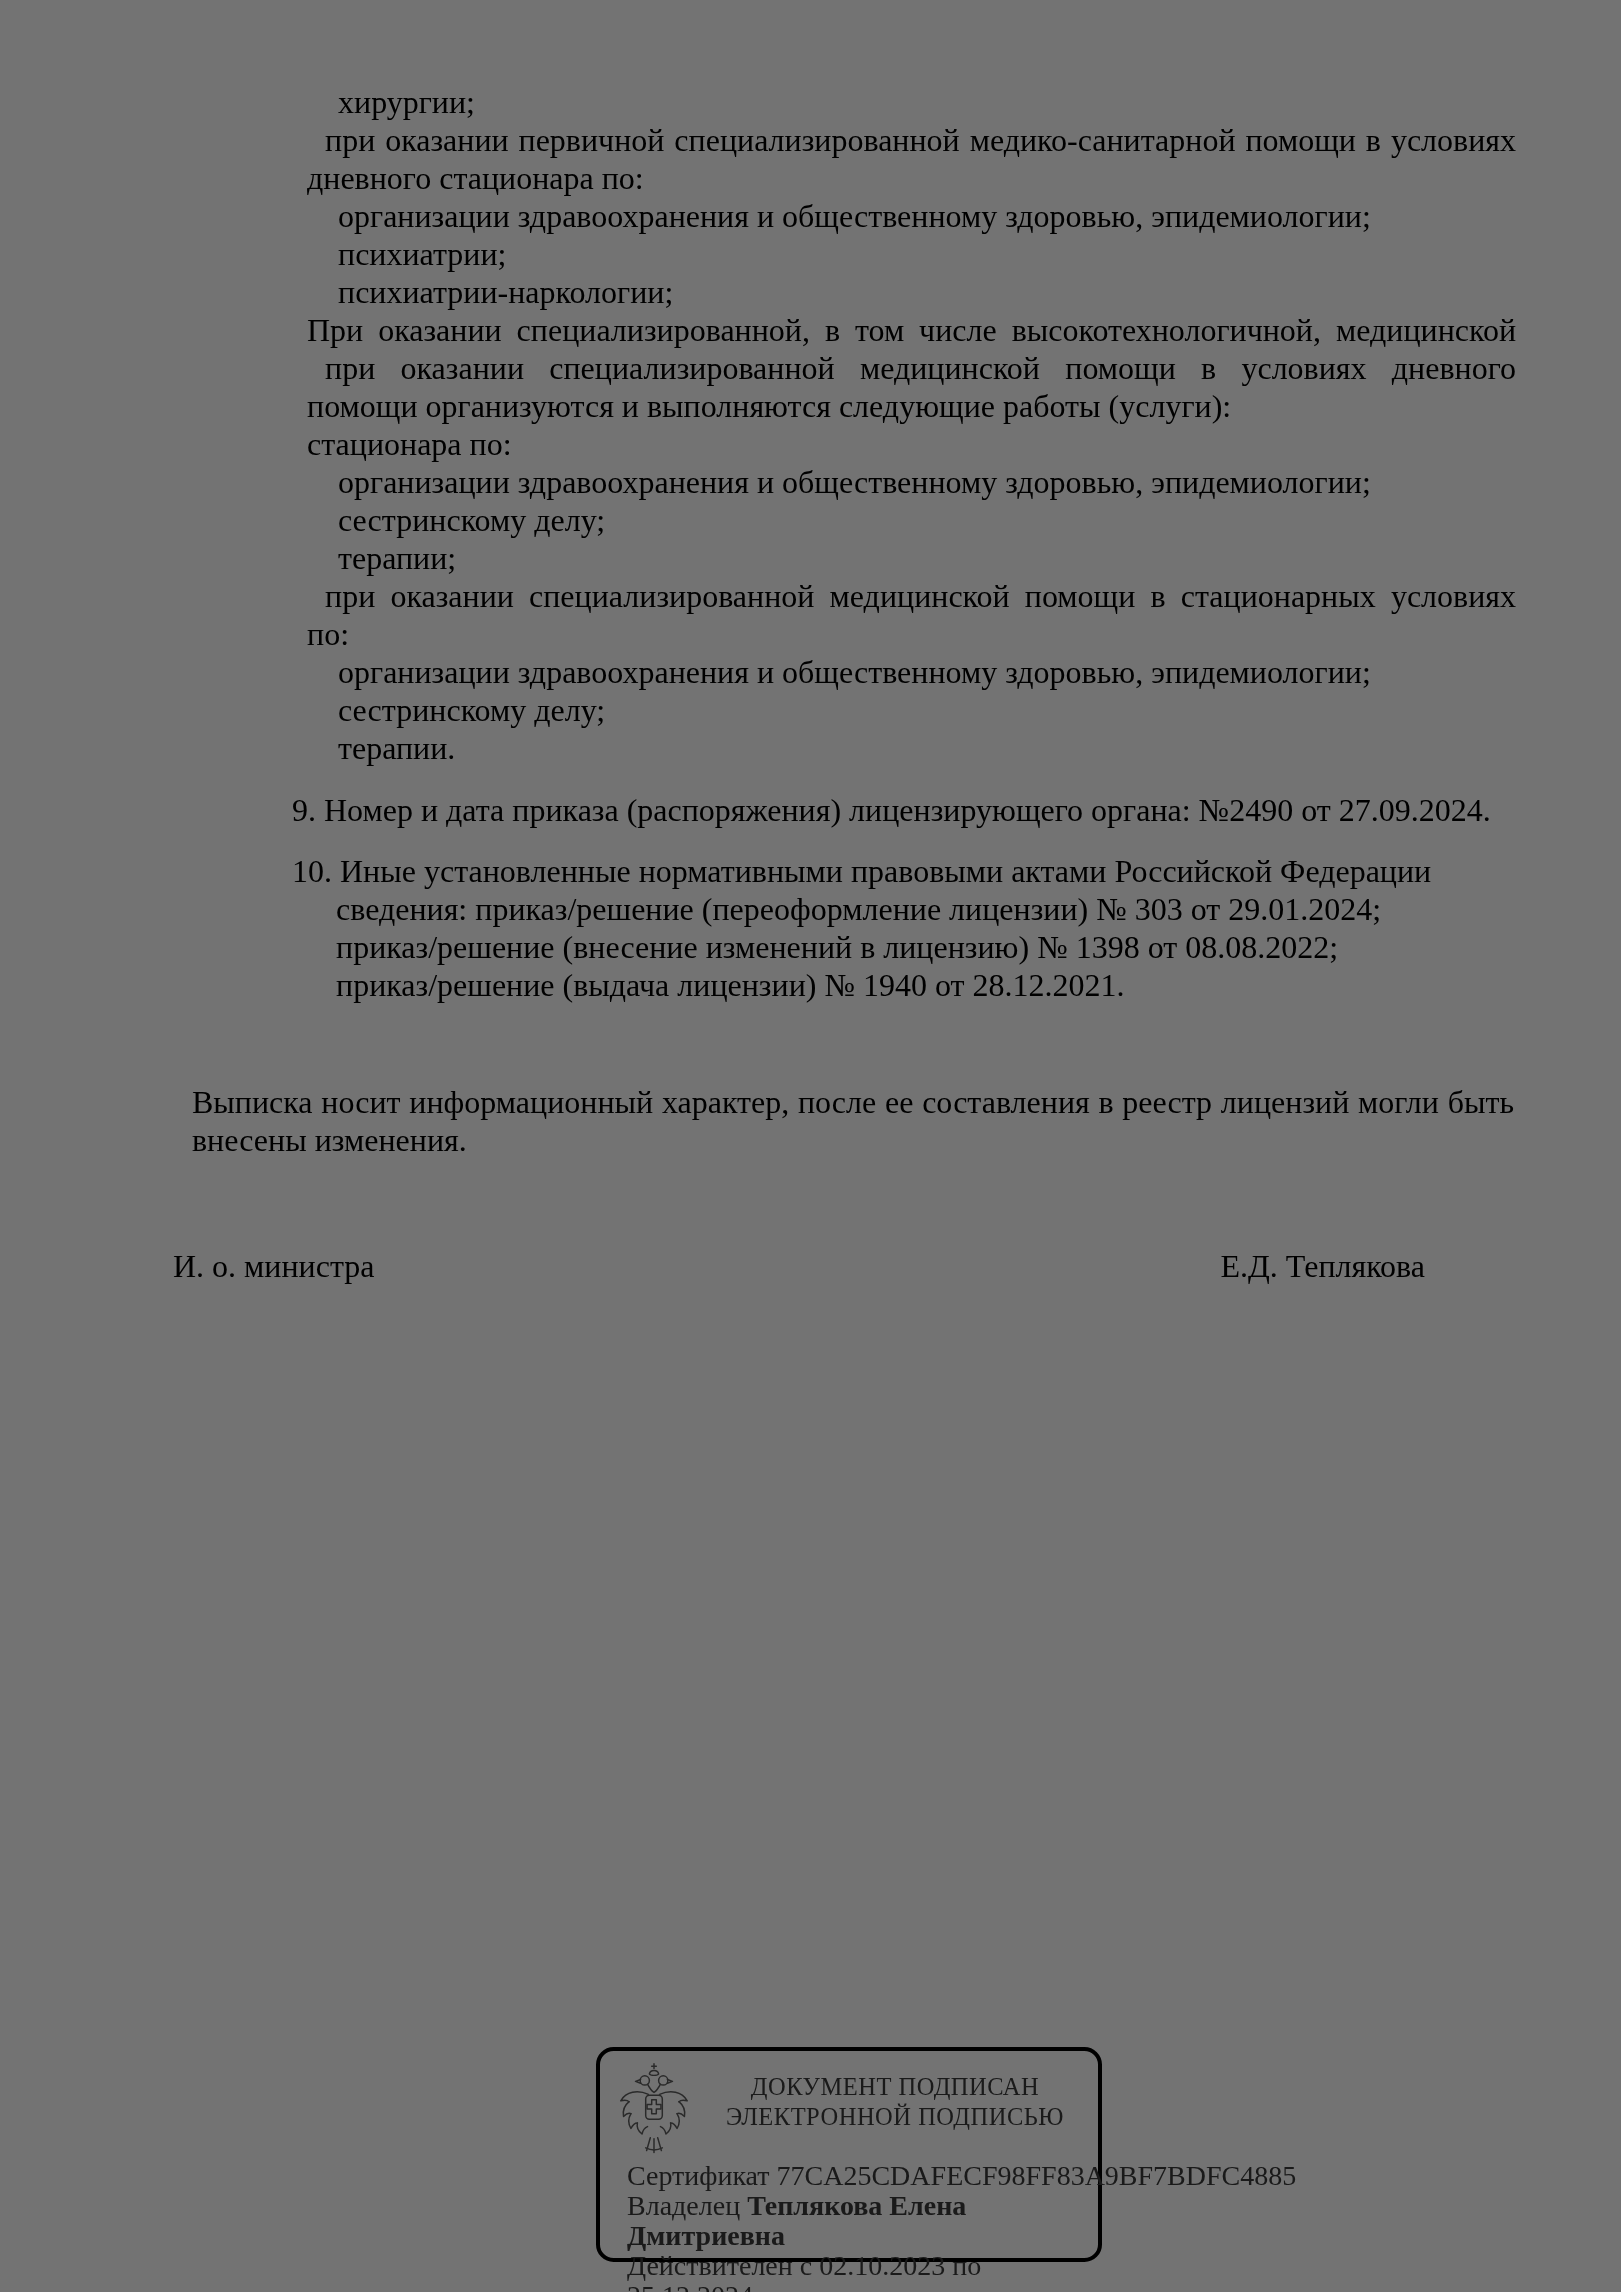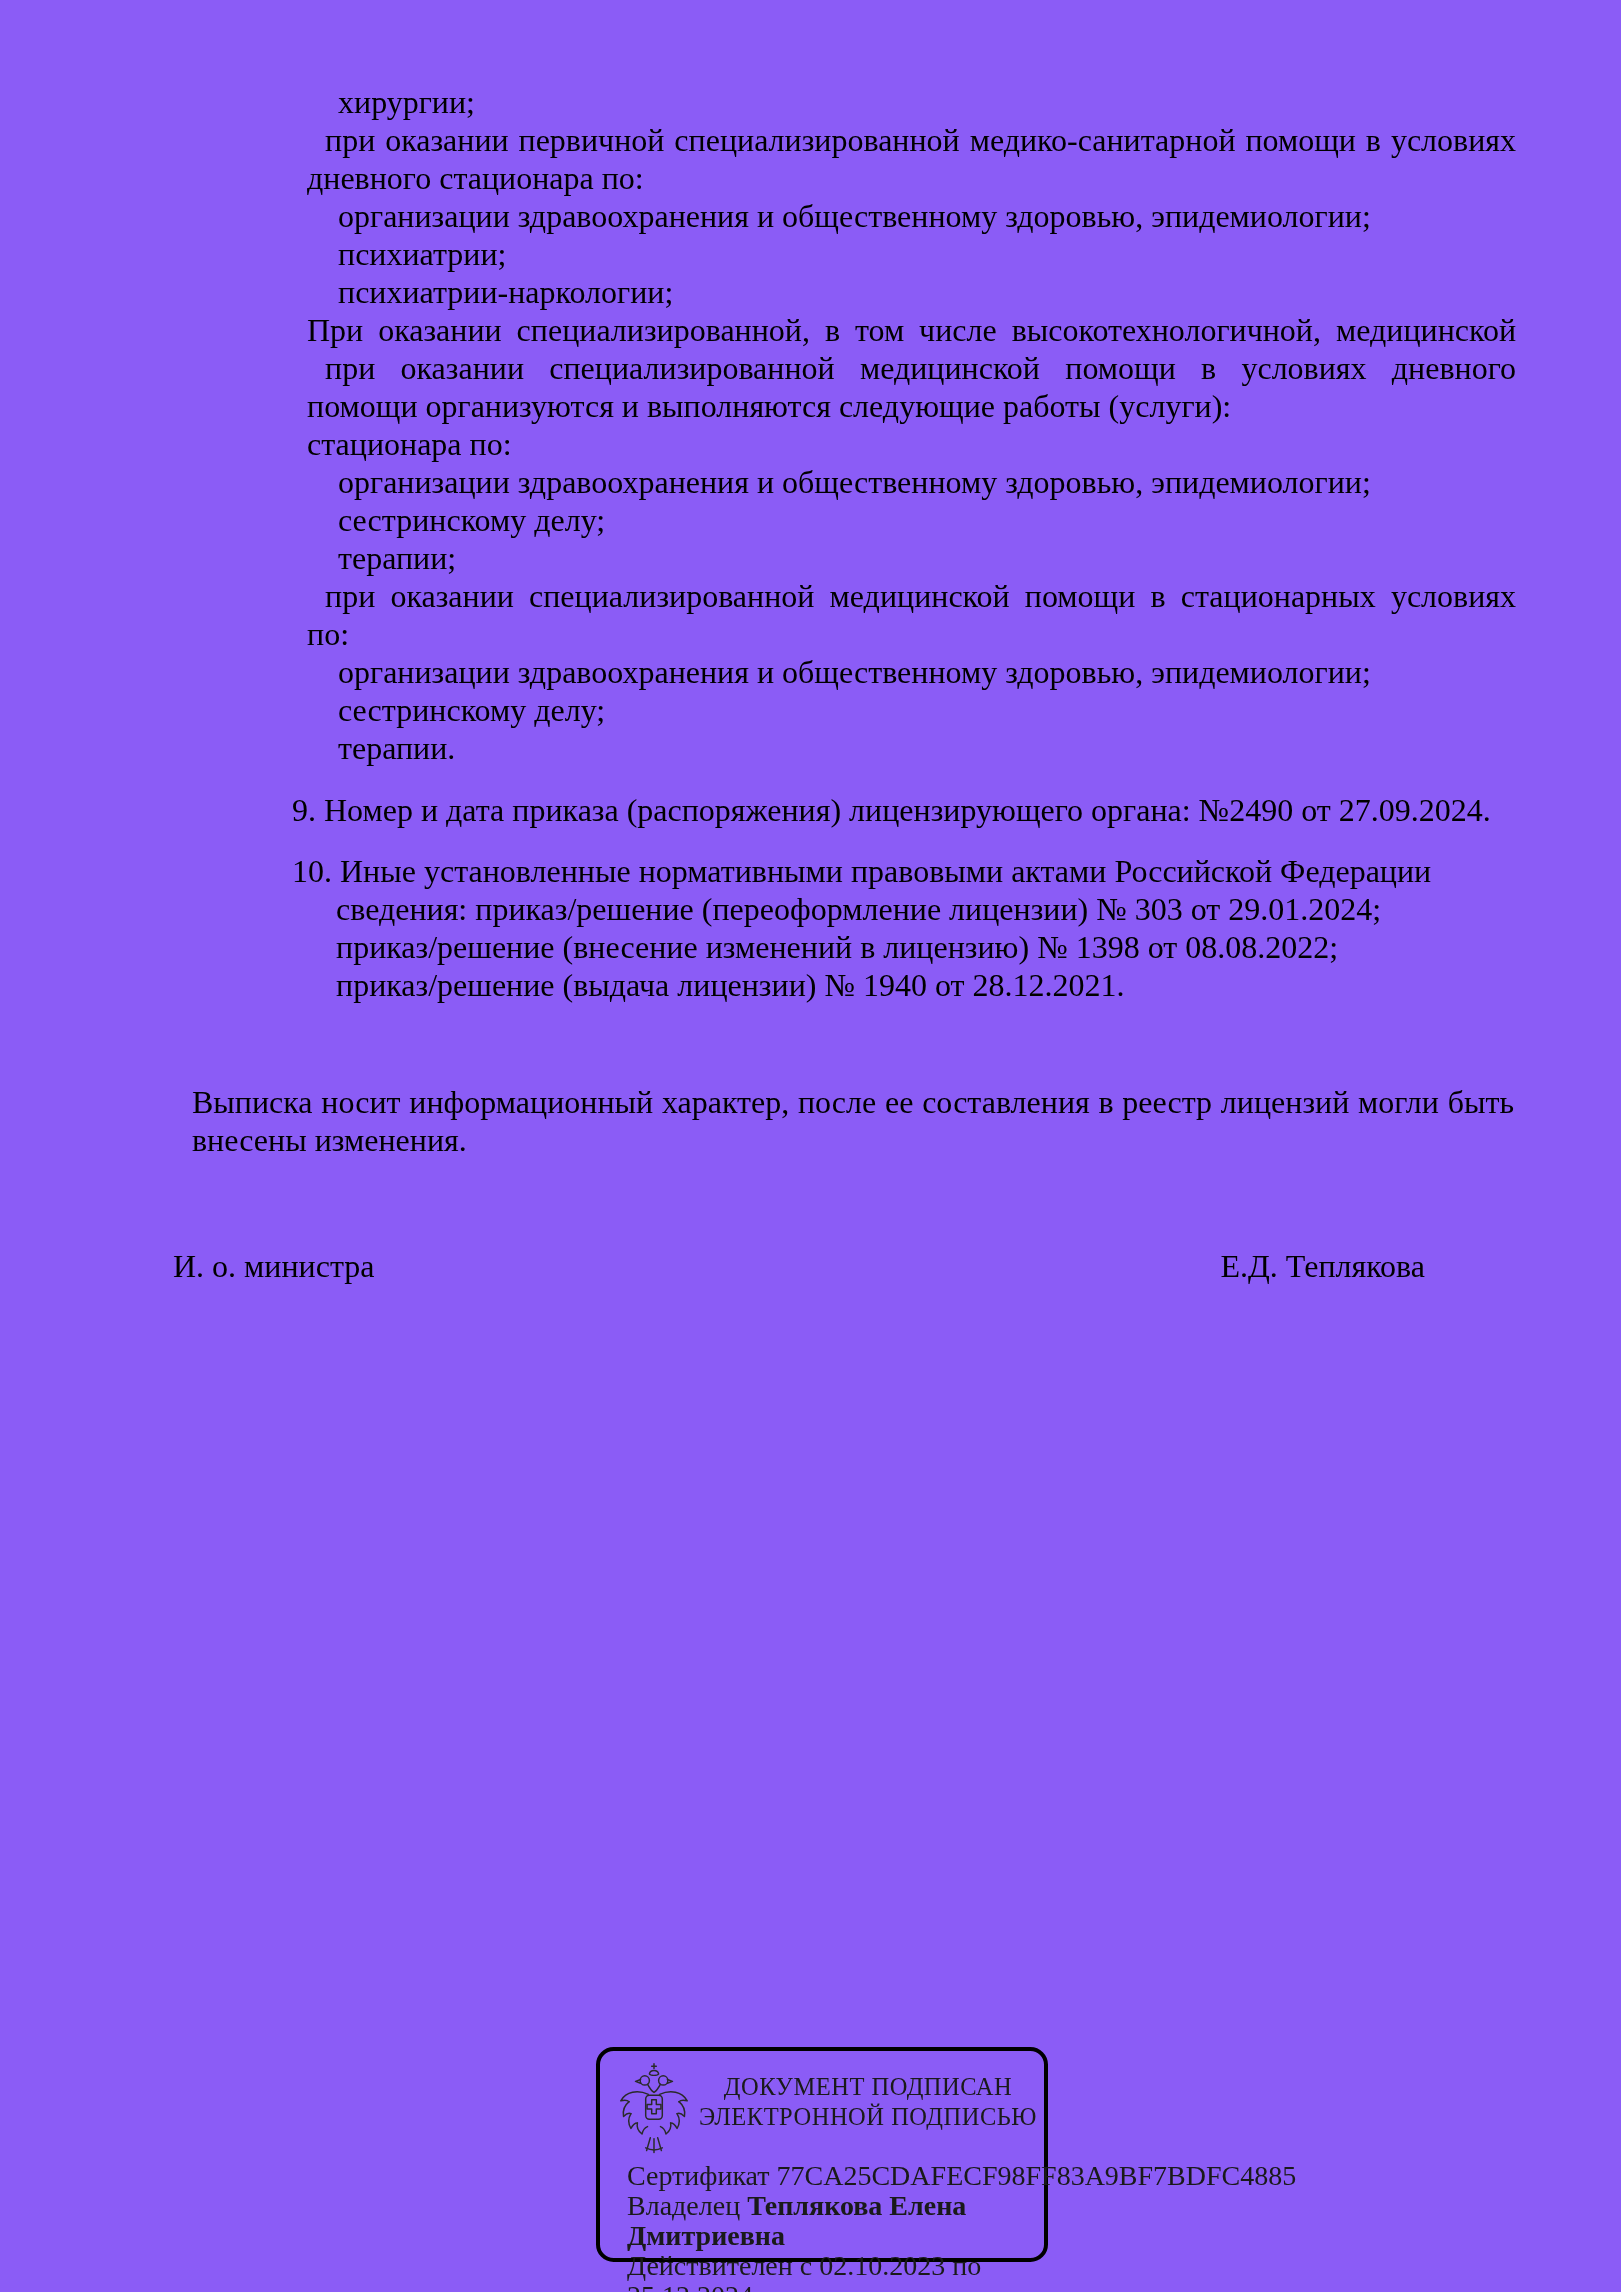--- a/index.html
+++ b/index.html
@@ -1,36 +1,36 @@
 <!DOCTYPE html>
 <html><head>
 <meta charset="utf-8">
 <style>
   html,body { margin:0; padding:0; background:#fff; }
   .page {
-    position:relative; width:1621px; height:2293px; background:#8b5cf6;
+    position:relative; width:1621px; height:2293px; background:#737373;
     font-family:"Liberation Serif", serif; font-size:32px; line-height:38px;
     color:#000; overflow:hidden;
   }
   .body-block { position:absolute; top:83px; left:0; width:1621px; }
   .ln { margin-right:105px; }
   .base { margin-left:307px; }
   .pind { margin-left:325px; }
   .sub  { margin-left:338px; }
   .item { margin-left:292px; }
   .cont { margin-left:336px; }
   .j { text-align:justify; text-align-last:justify; }
   .gap24 { margin-top:23.5px; }
   .note-block { position:absolute; top:1083px; left:192px; width:1322px; }
   .sig-row {
     position:absolute; top:1247px; left:173px; right:196px;
     display:flex; justify-content:space-between;text-align:center;
   }
   .stamp {
-    position:absolute; left:596px; top:2047px; width:452px; height:215px;
+    position:absolute; left:596px; top:2047px; width:506px; height:215px;
     border:4.9px solid #000; border-radius:17.6px; box-sizing:border-box;
     color:#1a1a1a;
   }
   .emblem { position:absolute; left:16.7px; top:10.8px; width:74px; height:96px; }
   .stamp-title {
     position:absolute; left:98px; right:5.9px; top:20.6px; text-align:center;
     font-size:24.5px; line-height:30px; letter-spacing:0.5px;
   }
   .stamp-lines {
     position:absolute; left:27px; right:7.8px; top:110px;

